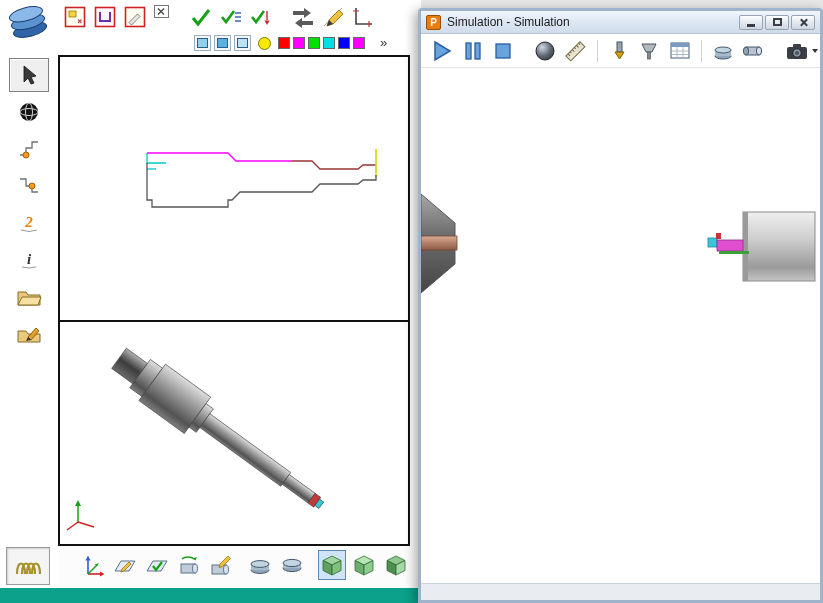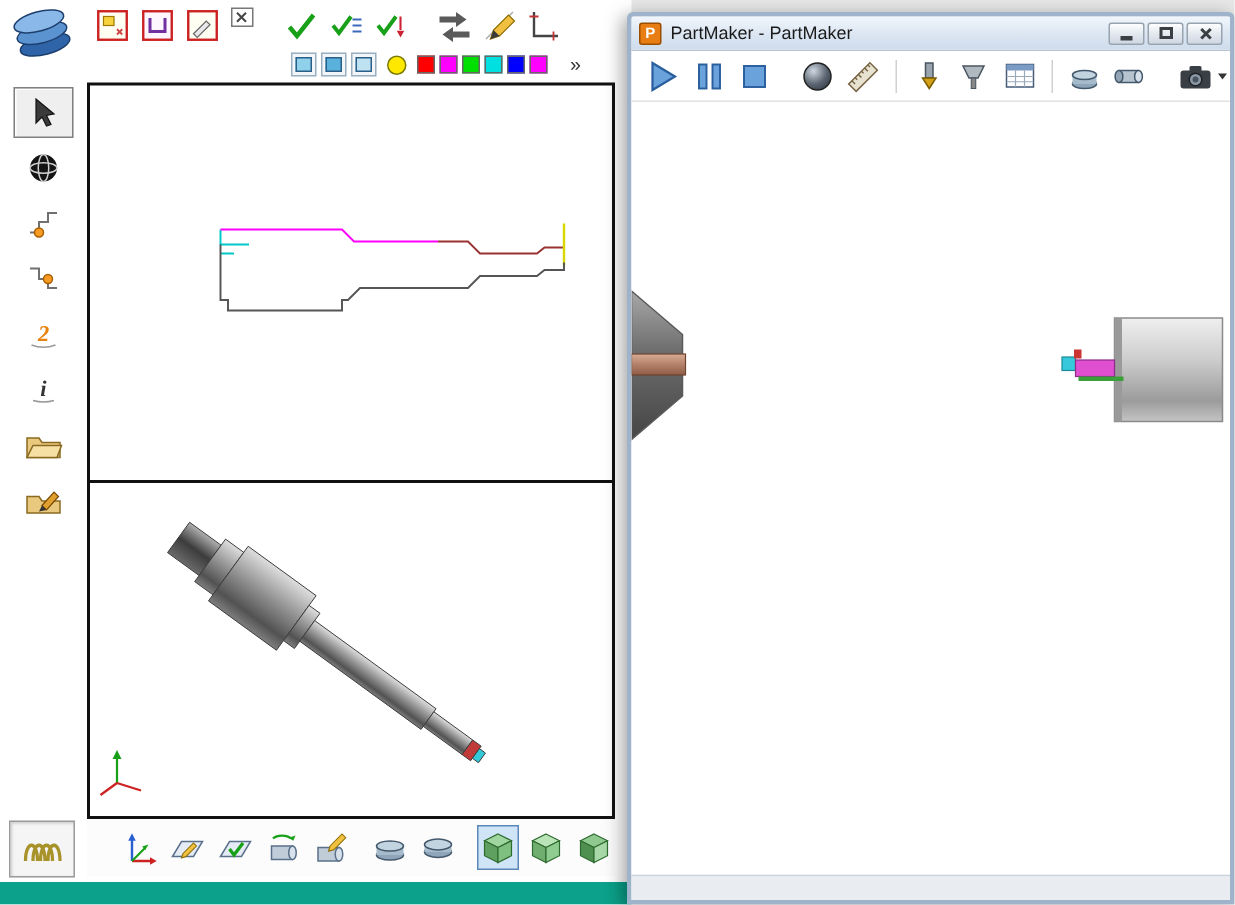--- a/index.html
+++ b/index.html
@@ -355,21 +355,21 @@
         </svg>
     </div>
 
     <div class="teal-bar" style="background: rgb(11, 161, 138);"></div>
   </div>
 
   <div class="sim-window">
 
     <div class="titlebar">
       <span class="title-icon">P</span>
-      <span class="title-text">PartMaker - PartMaker</span>
+      <span class="title-text">Simulation - Simulation</span>
       <div class="winbtns">
         <button class="winbtn">
             <span class="min-glyph"></span>
           </button>
         <button class="winbtn">
             <span class="max-glyph"></span>
           </button>
         <button class="winbtn">
             <span class="x-glyph"></span>
           </button>

